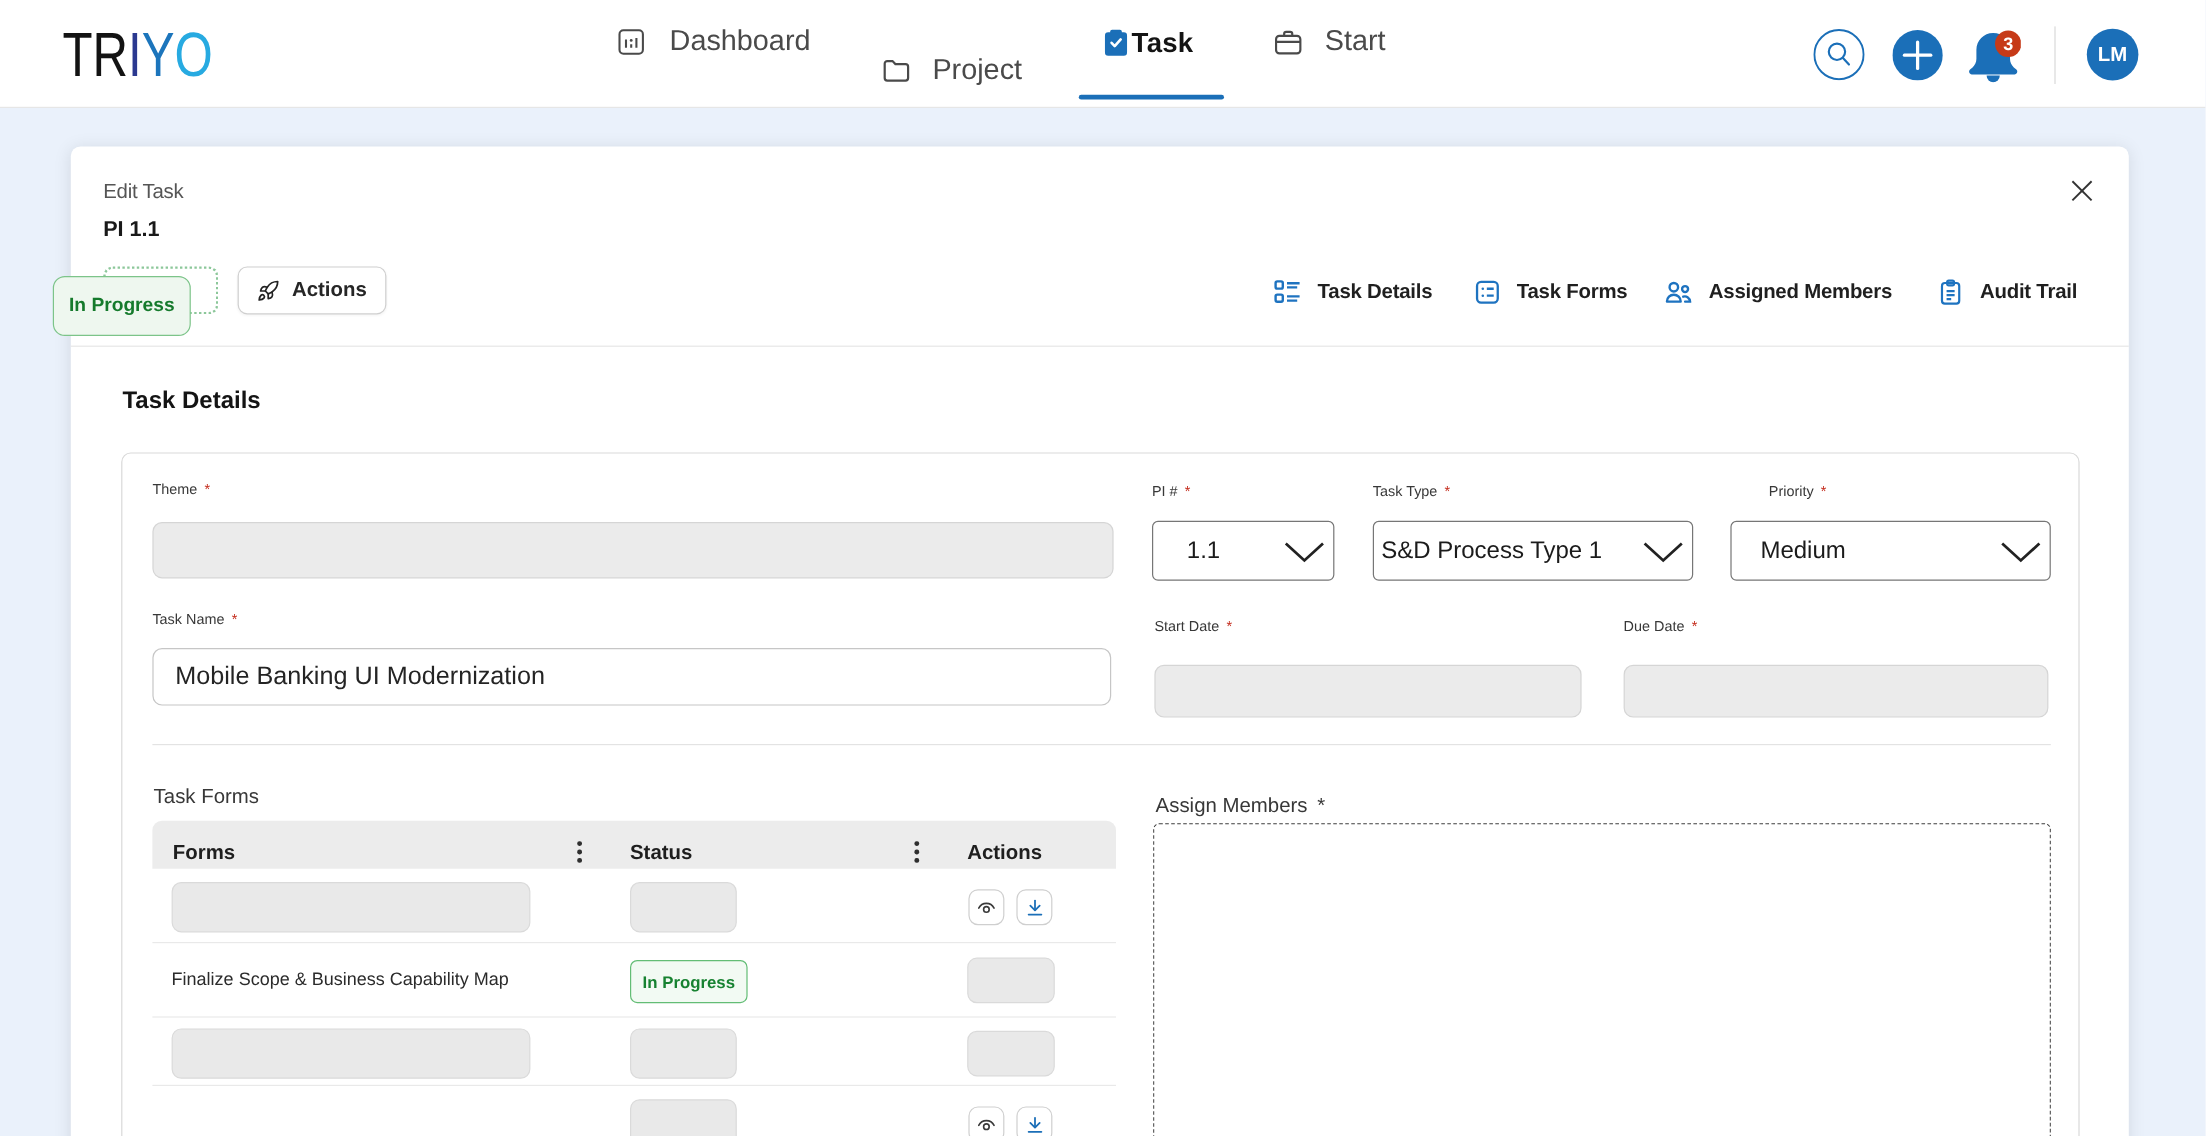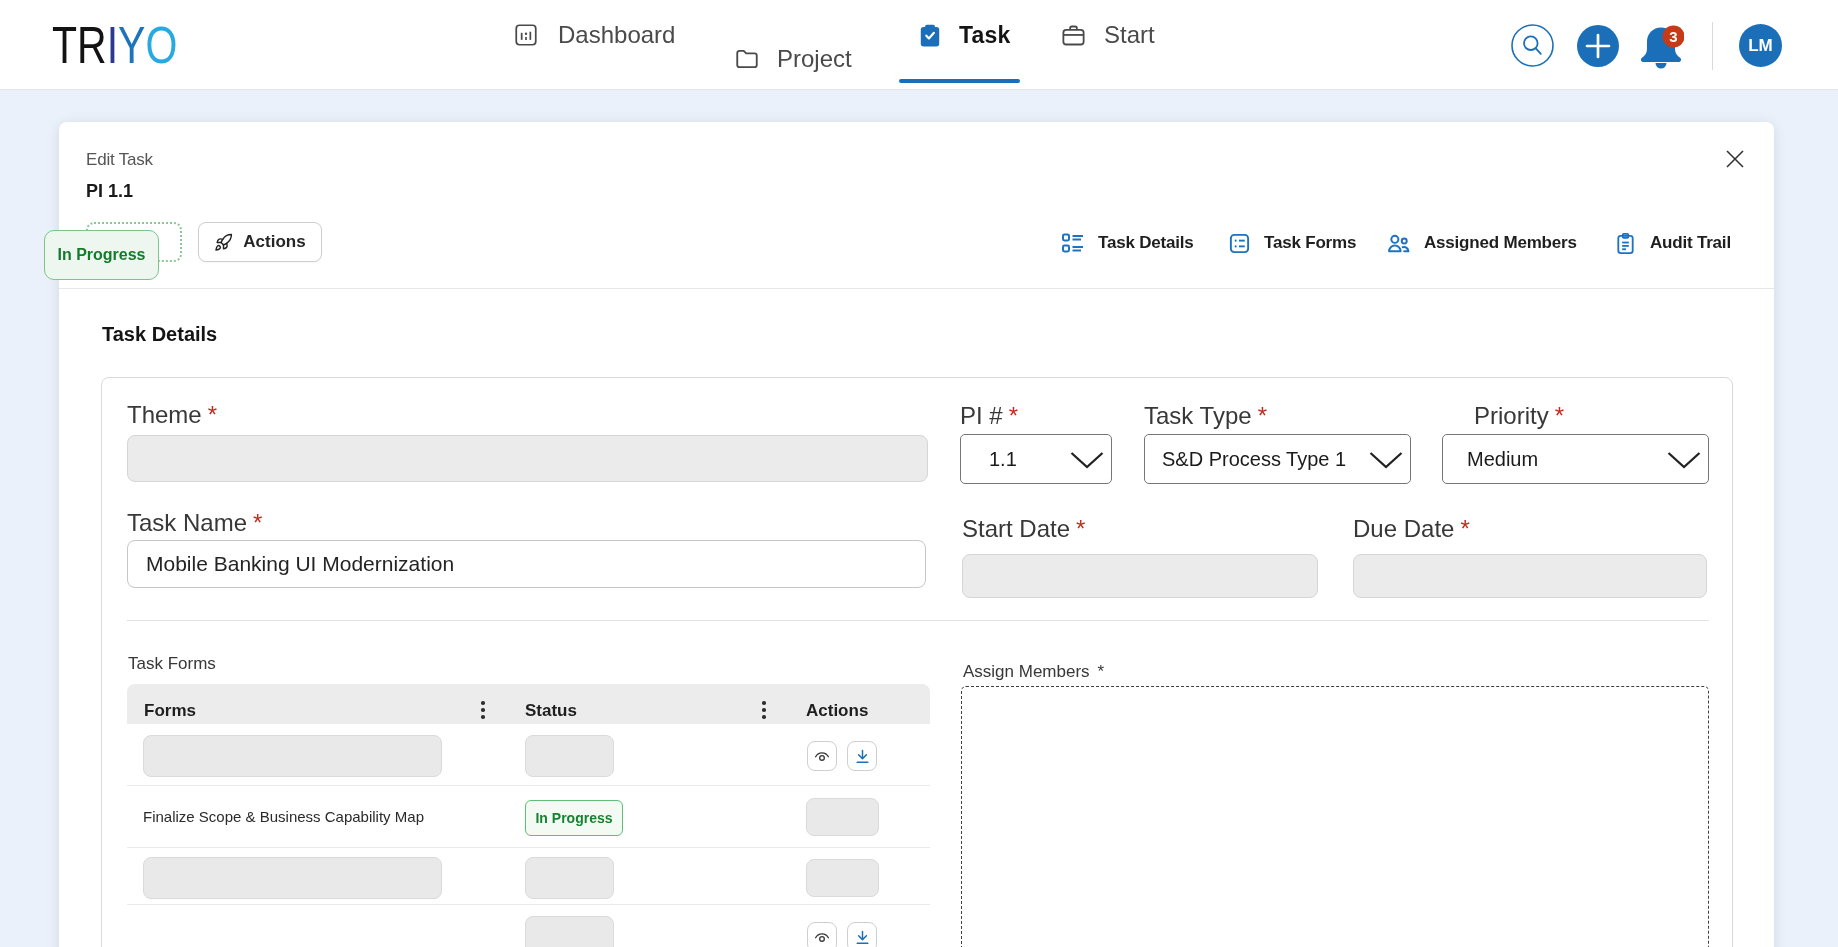--- a/index.html
+++ b/index.html
@@ -22,21 +22,21 @@
 #slot { position:absolute; left:27px; top:100px; width:96px; height:40px; border:2px dotted #8cc79a; border-radius:8px; }
 #badge1 { position:absolute; left:-15px; top:108px; width:115px; height:50px; background:#eef7ef; border:1.5px solid #7cc489; border-radius:10px; display:flex; align-items:center; justify-content:center; font-size:16px; font-weight:bold; color:#157a2c; }
 #actbtn { position:absolute; left:139px; top:100px; width:124px; height:40px; background:#fff; border:1px solid #cfcfcf; border-radius:8px; display:flex; align-items:center; justify-content:center; gap:10px; font-size:17px; font-weight:bold; color:#262626; box-shadow:0 1px 2px rgba(0,0,0,0.04); }
 .tab { position:absolute; top:104px; height:34px; display:flex; align-items:center; gap:13px; font-size:17px; font-weight:bold; color:#1f1f1f; letter-spacing:-0.2px; }
 #closex { position:absolute; left:1664px; top:25px; width:24px; height:24px; }
 #hsep { position:absolute; left:0; top:166px; width:1715px; height:1px; background:#e7e7e7; }
 #sechead { position:absolute; left:43px; top:201px; font-size:20px; font-weight:bold; color:#141414; }
 
 
 #box { position:absolute; left:42px; top:255px; width:1632px; height:740px; border:1px solid #d9d9d9; border-radius:8px; background:#fff; }
-.lbl { position:absolute; font-size:24px; color:#383838; }
+.lbl { position:absolute; font-size:12px; color:#383838; }
 .lbl .req { color:#c42b1c; margin-left:6px; }
 .gin { position:absolute; background:#ebebeb; border:1px solid #d5d5d5; border-radius:8px; }
 .sel { position:absolute; height:50px; background:#fff; border:1px solid #767676; border-radius:5px; display:flex; align-items:center; justify-content:space-between; font-size:20px; color:#1b1b1b; }
 .sel .chev { flex:none; }
 #tname { position:absolute; left:25px; top:162px; width:799px; height:48px; background:#fff; border:1px solid #c6c6c6; border-radius:8px; display:flex; align-items:center; padding-left:18px; font-size:21px; color:#242424; }
 #mid-div { position:absolute; left:25px; top:242px; width:1582px; height:1px; background:#e3e3e3; }
 
 
 #tbl { position:absolute; left:25px; top:306px; width:803px; }
 #tbl-head { position:relative; height:40px; background:#ececec; border-radius:8px 8px 0 0; }
@@ -74,21 +74,21 @@
       <path d="M3 6.5 a2 2 0 0 1 2-2 h4 l2.2 2.3 H19 a2 2 0 0 1 2 2 V17.5 a2 2 0 0 1-2 2 H5 a2 2 0 0 1-2-2 Z"></path>
     </svg>
     <span style="margin-left:17px;">Project</span>
   </div>
 
   <div class="navitem" style="left:917px; color:#141414; font-weight:bold; font-size:23px; letter-spacing:0.2px;">
     <svg width="26" height="26" viewBox="0 0 24 24">
       <path fill="#1b6fb8" d="M9 2.5 h6 a1.5 1.5 0 0 1 1.5 1.5 v0.5 h1.5 a2.5 2.5 0 0 1 2.5 2.5 v13 a2.5 2.5 0 0 1-2.5 2.5 h-12 a2.5 2.5 0 0 1-2.5-2.5 v-13 a2.5 2.5 0 0 1 2.5-2.5 H7.5 V4 A1.5 1.5 0 0 1 9 2.5 Z"></path>
       <path d="M8.6 12.6 l2.4 2.6 4.6-5.2" stroke="#fff" stroke-width="2" fill="none" stroke-linecap="round" stroke-linejoin="round"></path>
     </svg>
-    <span style="margin-left:16px;">Task</span>
+    <span style="">Task</span>
   </div>
   <div id="nav-task-underline"></div>
 
   <div class="navitem" style="left:1060px;">
     <svg width="27" height="27" viewBox="0 0 24 24" fill="none" stroke="#4a4a4a" stroke-width="1.6">
       <rect x="3" y="7" width="18" height="13" rx="2.5"></rect>
       <path d="M9 7 V5.5 A1.5 1.5 0 0 1 10.5 4 h3 A1.5 1.5 0 0 1 15 5.5 V7"></path>
       <path d="M3 11.5 h18"></path>
     </svg>
     <span style="margin-left:17px;">Start</span>
@@ -187,21 +187,21 @@
 
     <div class="lbl" style="left:858px; top:24px;">PI #<span class="req">*</span></div>
     <div class="sel" style="left:858px; top:56px; width:152px; padding:0 6px 0 28px;">
       <span>1.1</span>
       <svg class="chev" width="36" height="26" viewBox="0 0 36 26" fill="none" stroke="#222" stroke-width="2.3">
           <path d="M2.5 7 L18 21 L33.5 7"></path>
         </svg>
     </div>
 
     <div class="lbl" style="left:1042px; top:24px;">Task Type<span class="req">*</span></div>
-    <div class="sel" style="left:1042px; top:56px; width:267px; padding:0 6px 0 17px;">
+    <div class="sel" style="left:1042px; top:56px; width:267px; padding:0 6px 0 6px;">
       <span>S&amp;D Process Type 1</span>
       <svg class="chev" width="36" height="26" viewBox="0 0 36 26" fill="none" stroke="#222" stroke-width="2.3">
           <path d="M2.5 7 L18 21 L33.5 7"></path>
         </svg>
     </div>
 
     <div class="lbl" style="left:1340px; top:24px;margin-left:32px;">Priority<span class="req">*</span></div>
     <div class="sel" style="left:1340px; top:56px; width:267px; padding:0 6px 0 24px;">
       <span>Medium</span>
       <svg class="chev" width="36" height="26" viewBox="0 0 36 26" fill="none" stroke="#222" stroke-width="2.3">

